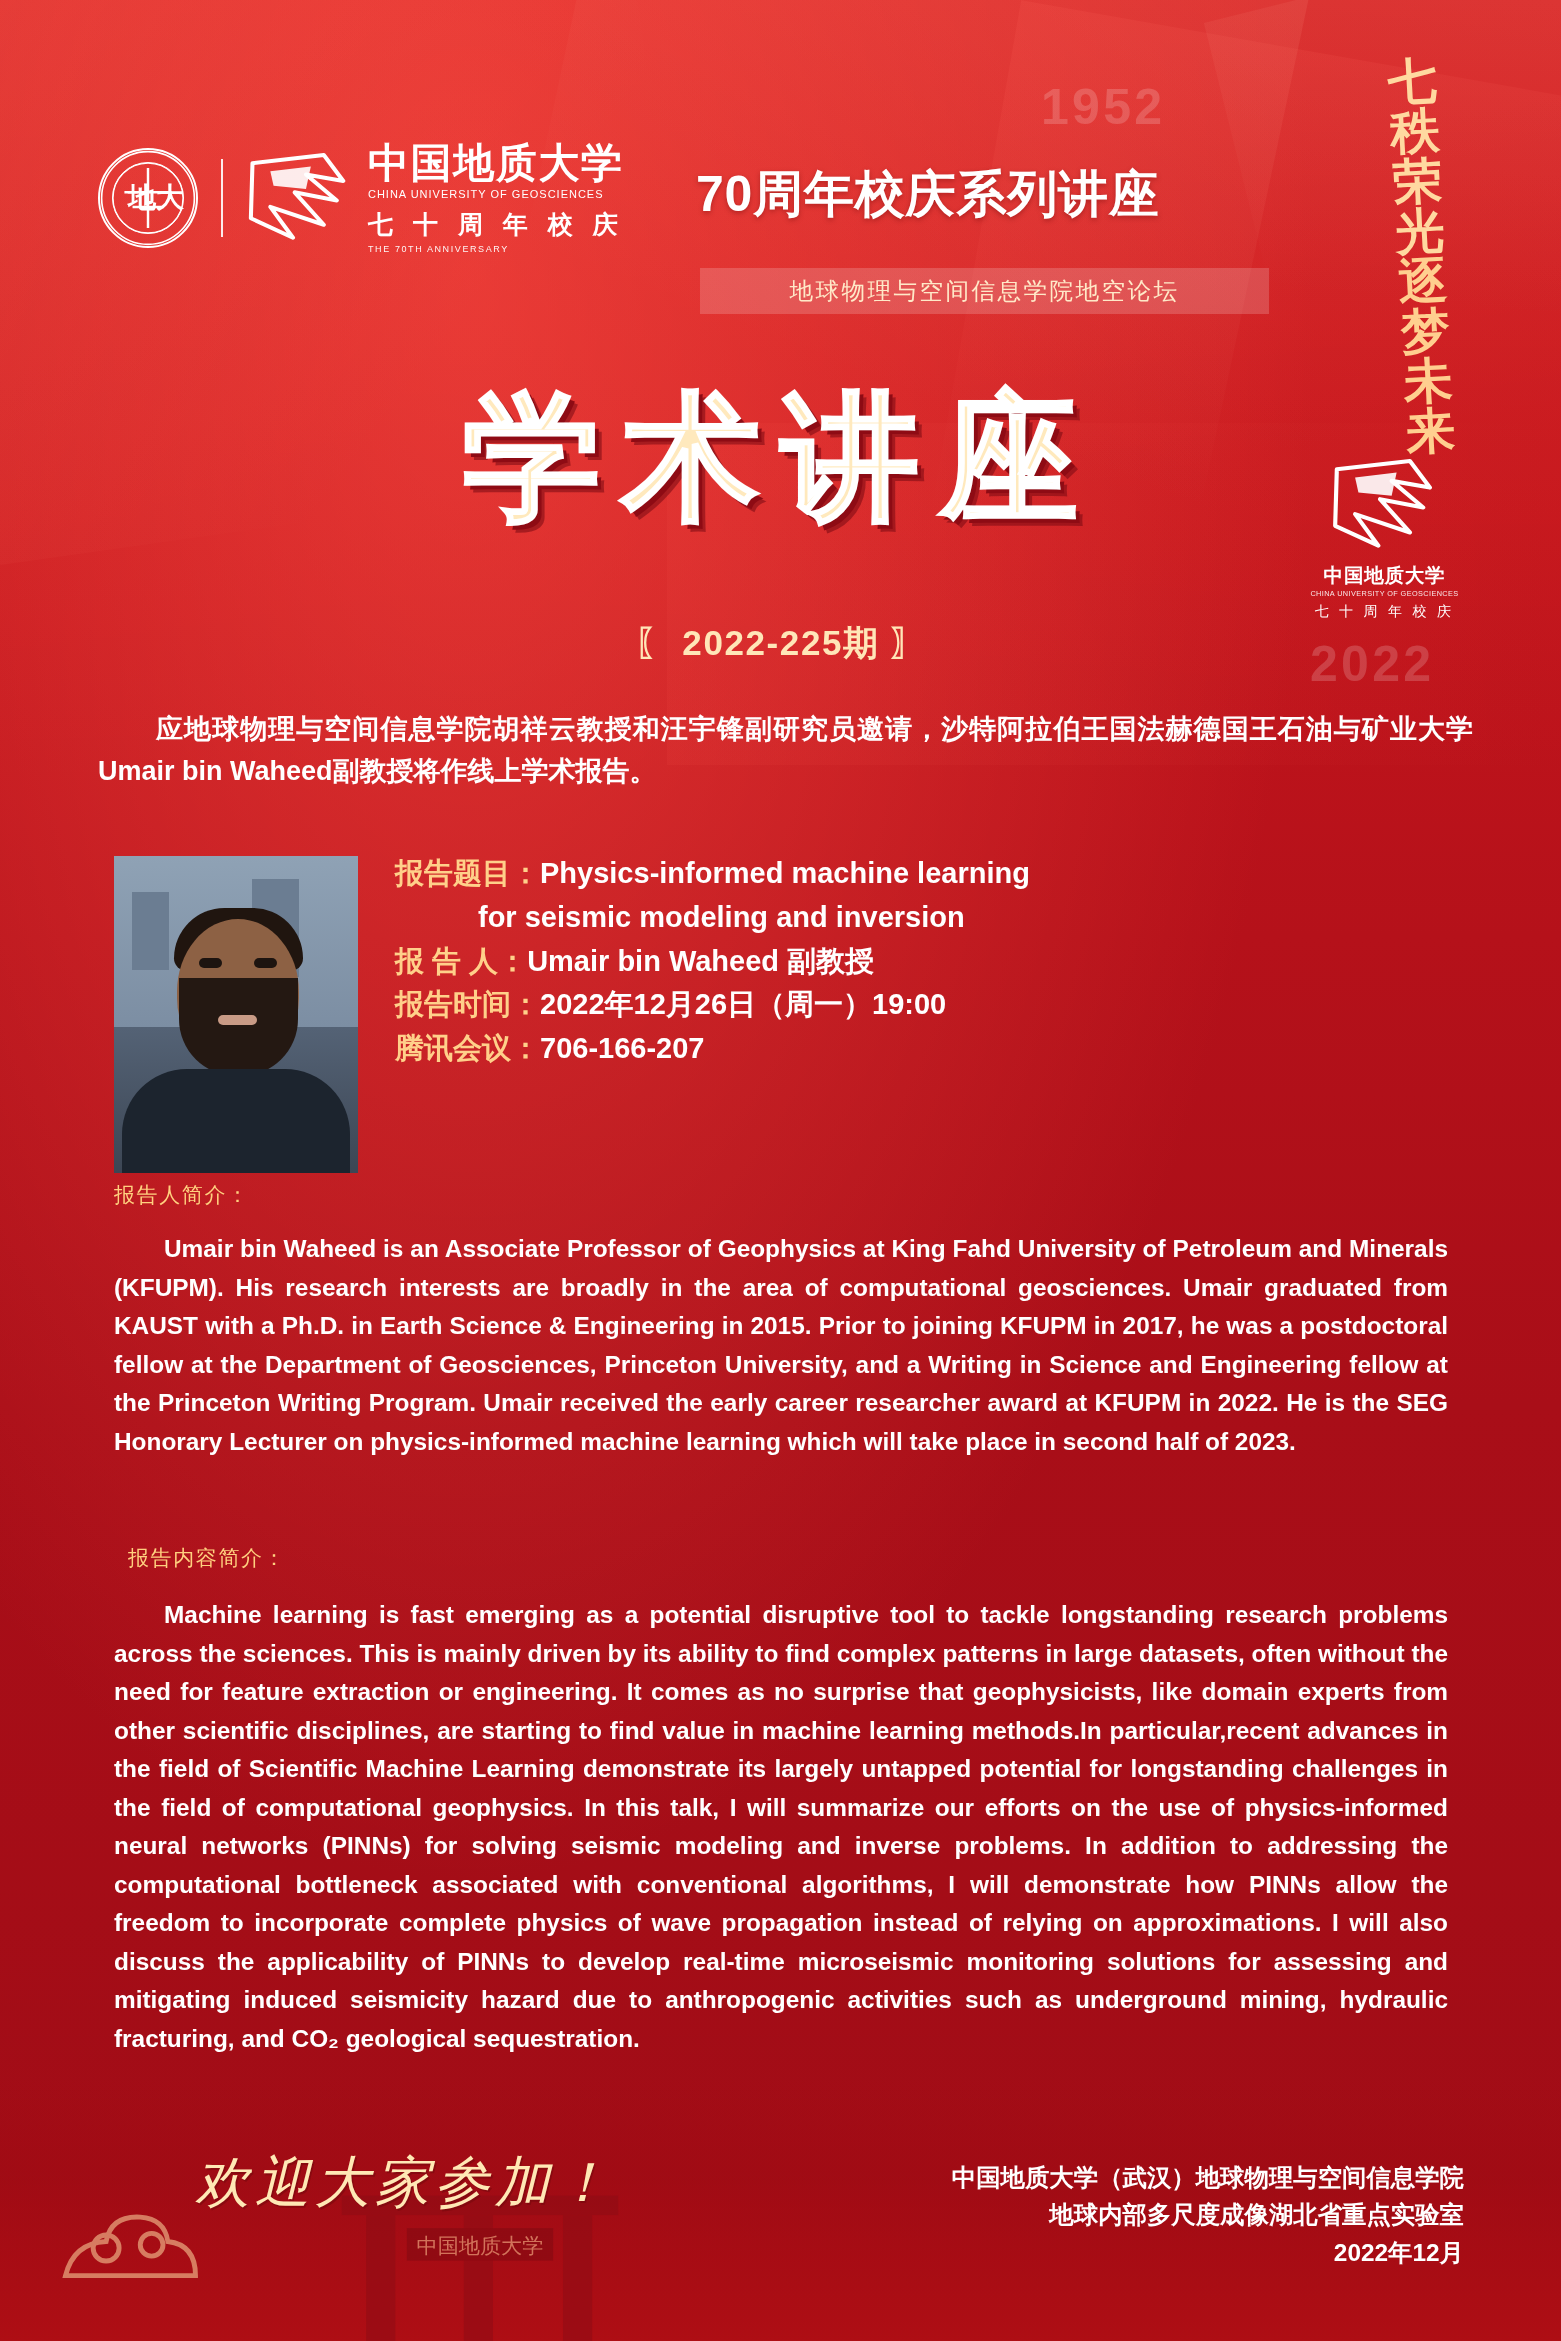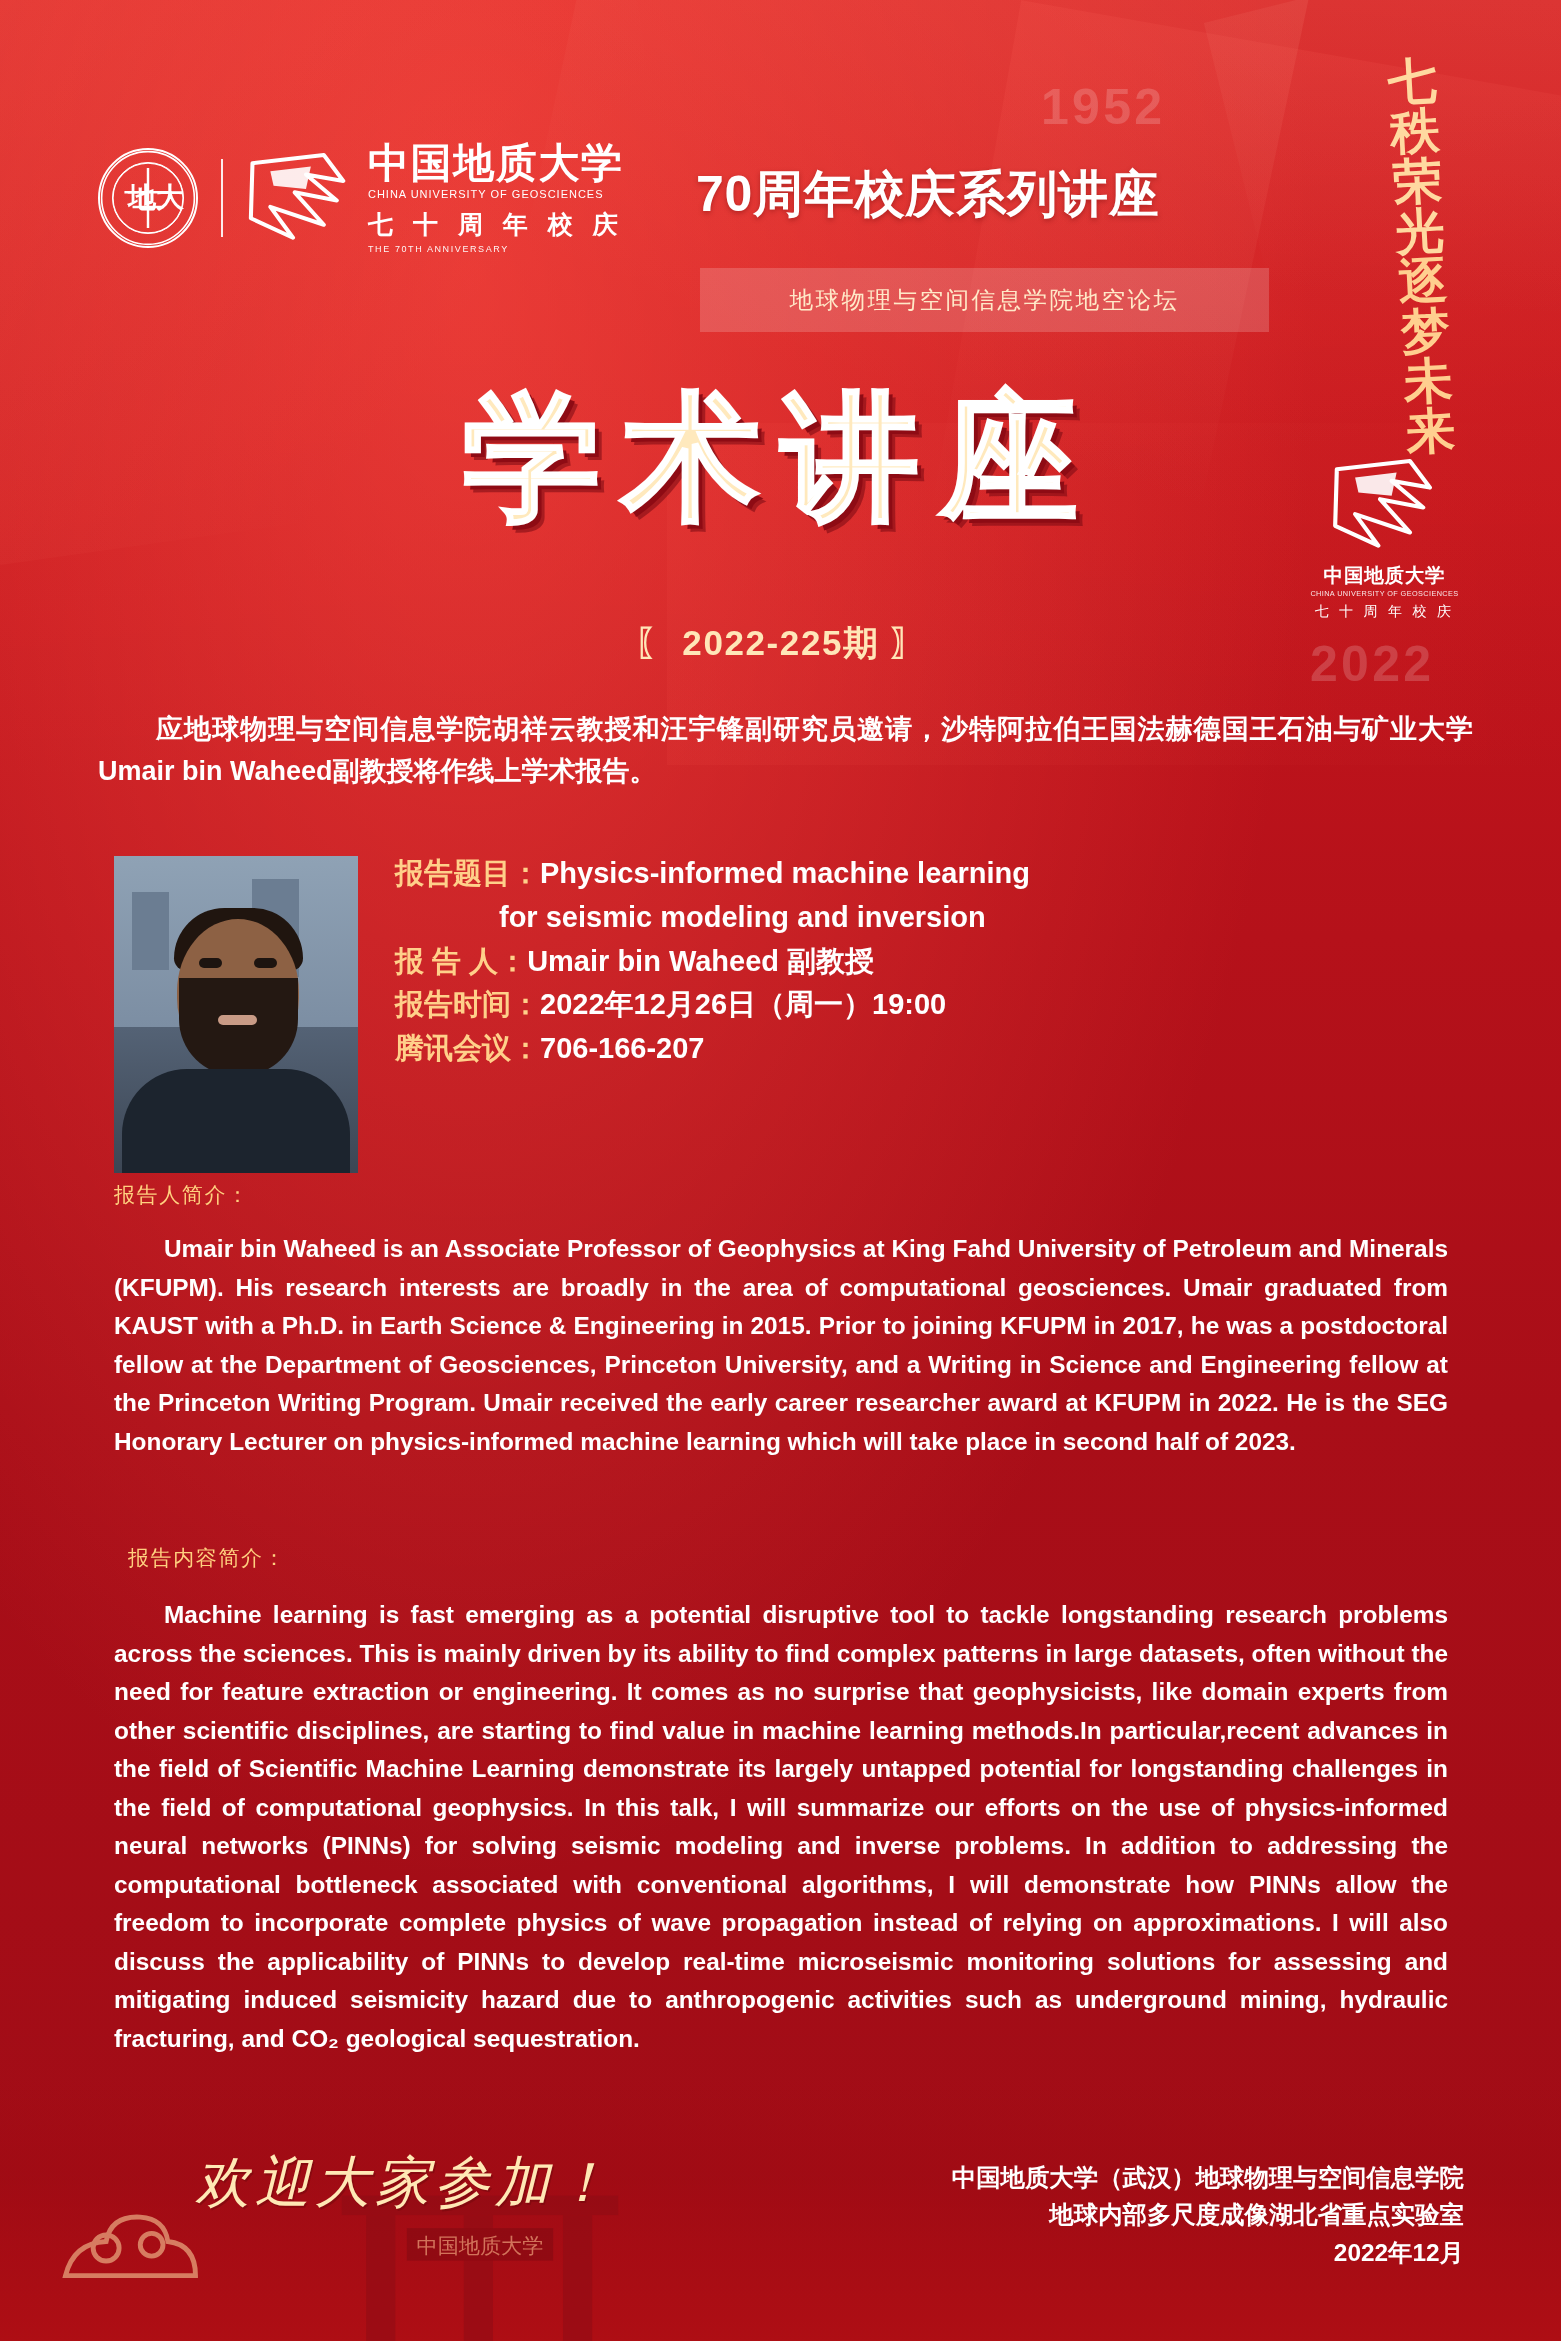--- a/index.html
+++ b/index.html
@@ -51,21 +51,21 @@
   .anniv-mark{width:107px;height:96px;position:relative;}
   .anniv-mark svg{position:absolute;top:0;left:0;}
   .cug-name{margin-left:14.6px;color:#fff;}
   .cug-cn{font-size:41px;font-weight:bold;letter-spacing:1.6px;line-height:1.05;}
   .cug-en{font-size:11px;letter-spacing:1px;margin-top:3.3px;}
   .cug-sub{font-size:25px;font-weight:bold;letter-spacing:6.5px;margin-top:8.1px;}
   .cug-sub-en{font-size:9px;letter-spacing:1.6px;margin-top:2.4px;opacity:.95;}
 
   .series-title{position:absolute;top:161px;left:696px;color:#fff;font-size:50px;font-weight:bold;letter-spacing:0.8px;
      text-shadow:0 2.4px 4.9px rgba(90,0,0,.35);}
-  .forum-band{position:absolute;top:268px;left:700px;width:569px;height:64px;
+  .forum-band{position:absolute;top:268px;left:700px;width:569px;height:46px;
      background:rgba(255,255,255,.18);display:flex;align-items:center;justify-content:center;}
   .forum-band span{color:#ffe9c8;font-size:23.6px;letter-spacing:2.4px;}
 
   
   .vert-calli{position:absolute;top:57px;right:96px;width:89px;color:#ffd9a0;
      font-size:49px;font-weight:bold;line-height:1.02;text-align:center;
      font-family:"DejaVu Serif","Liberation Serif",serif;transform:rotate(-3deg);}
   .vert-calli .l2{color:#ffcf8f;}
 
   .badge-mark{position:absolute;top:456px;right:96px;width:163px;text-align:center;color:#fff;}
@@ -107,21 +107,21 @@
   .photo .beard{position:absolute;left:65px;top:122px;width:119px;height:98px;border-radius:0 0 57px 57px;background:#241812;}
   .photo .mouth{position:absolute;left:104px;top:159px;width:39px;height:9.8px;border-radius:6.5px;background:#c99b86;}
   .photo .eyeL{position:absolute;left:85px;top:102px;width:23px;height:9.8px;border-radius:6.5px;background:#1d1410;}
   .photo .eyeR{position:absolute;left:140px;top:102px;width:23px;height:9.8px;border-radius:6.5px;background:#1d1410;}
   .photo .body{position:absolute;left:8.1px;top:213px;width:228px;height:106px;border-radius:65px 65px 0 0;background:#1c242e;}
 
   .info{position:absolute;top:854px;left:395px;width:1090px;color:#fff;}
   .info .line{display:flex;font-size:29px;font-weight:bold;line-height:1.34;margin-bottom:4.9px;}
   .info .lbl{color:#ffd08a;white-space:nowrap;}
   .info .val{color:#ffffff;}
-  .info .val2{color:#ffffff;margin-left:104px;}
+  .info .val2{color:#ffffff;margin-left:83px;}
 
   .sec-title{position:absolute;color:#ffd07f;font-size:21px;font-weight:normal;letter-spacing:1.6px;}
   .bio-title{top:1181px;left:114px;}
   .abs-title{top:1544px;left:128px;}
 
   .bodytext{position:absolute;color:#fff;font-size:24.4px;font-weight:bold;line-height:1.58;text-align:justify;}
   .bio{top:1230px;left:114px;width:1334px;}
   .abs{top:1596px;left:114px;width:1334px;}
   .bodytext .indent{display:inline-block;width:50px;}
 

